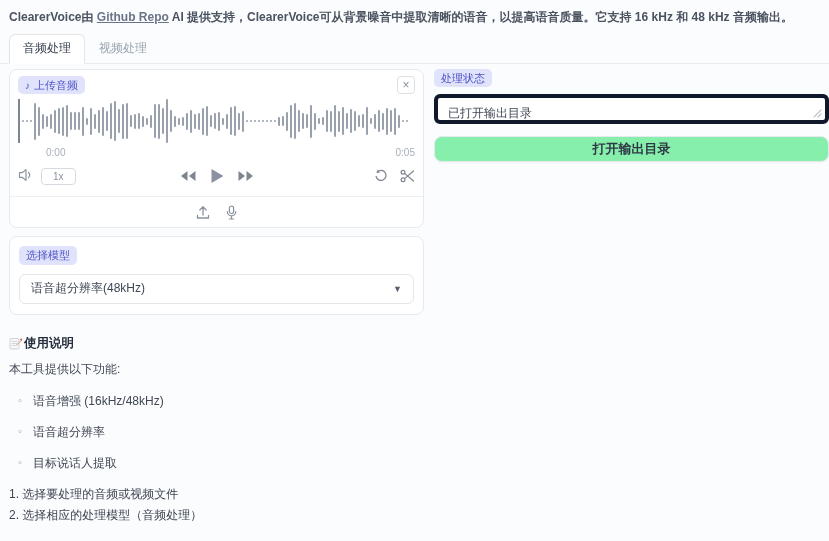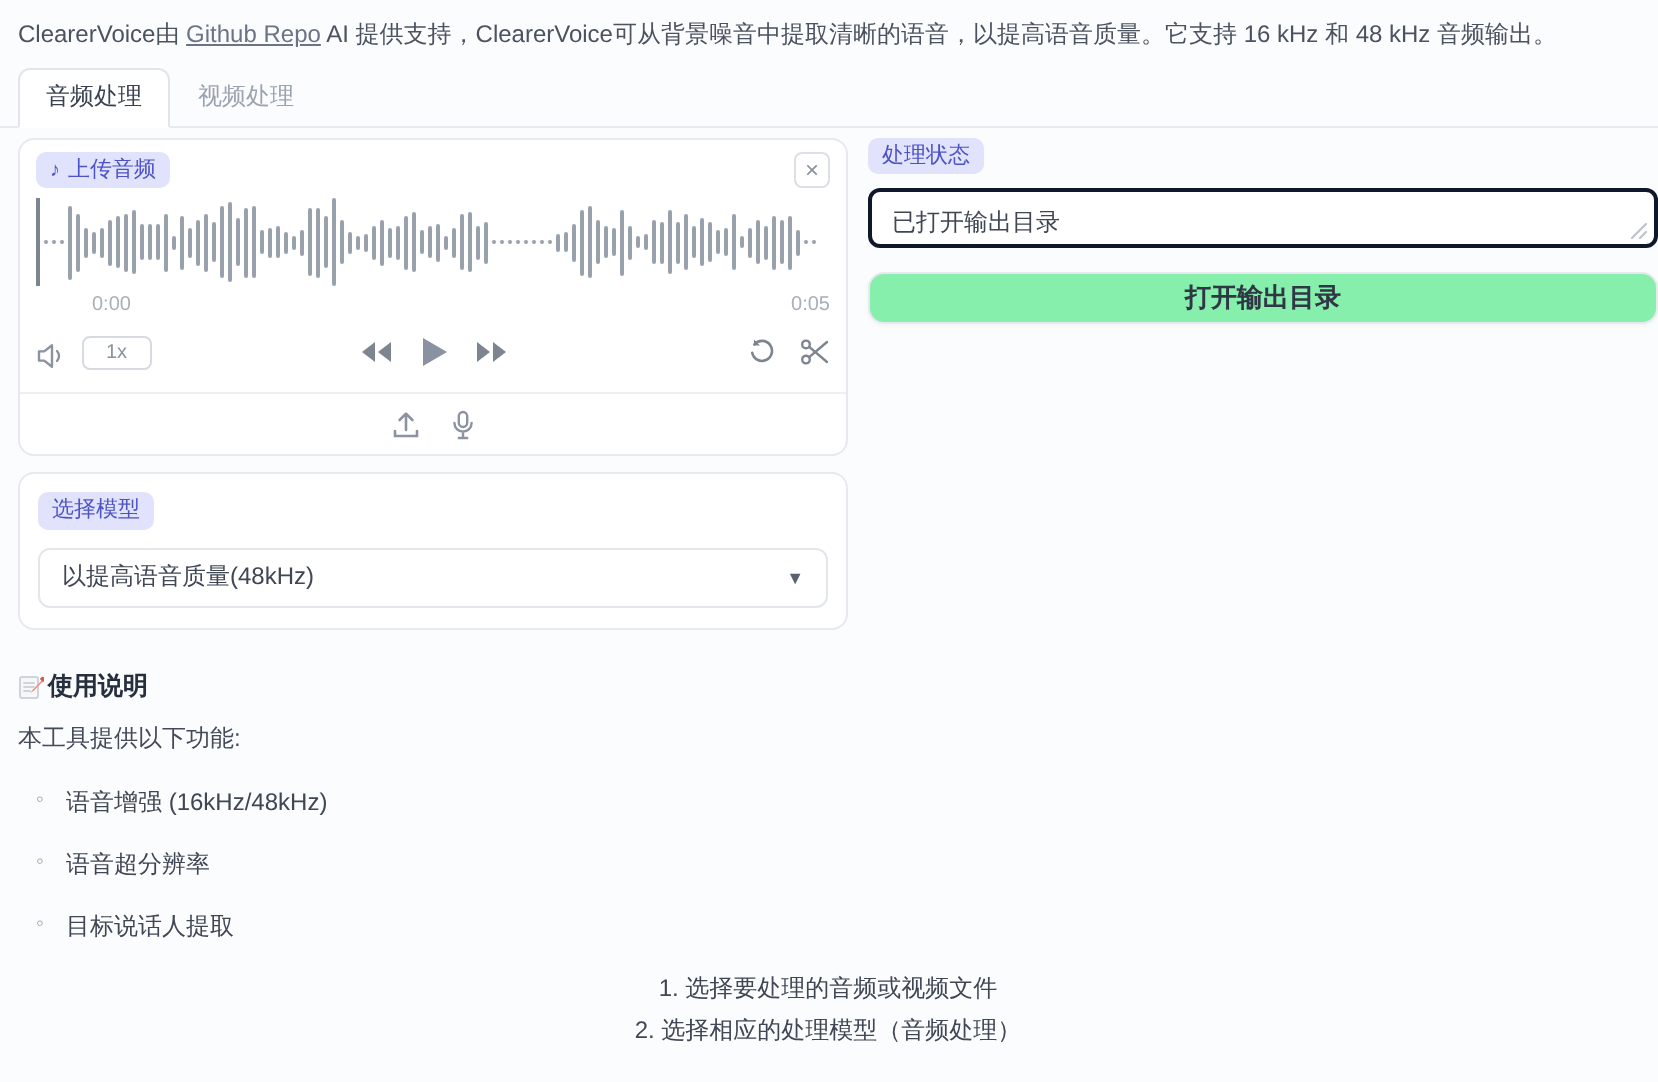--- a/index.html
+++ b/index.html
@@ -6,21 +6,21 @@
   html,body { width:829px; height:541px; overflow:hidden; }
   body {
     font-family:"Liberation Sans","DejaVu Sans",sans-serif;
     background:#fbfcfd;
     color:#3f4654;
     font-size:12px;
   }
   .page { width:829px; height:541px; position:relative; }
 
   
-  .intro { padding:9px 10px 0 9px; font-size:12px; color:#4b5260; line-height:1.35; }
+  .intro { padding:9px 10px 0 9px; font-size:12px; color:#4b5260; line-height:1.35;font-weight:bold; }
   .repo-link { color:#6b7486; text-decoration:underline; cursor:pointer; }
 
   
   .tabbar { display:flex; margin-top:9px; padding:0 9px; border-bottom:1px solid #e8eaee; }
   .tab { padding:5px 13px 6px; font-size:12px; color:#9aa3b0; cursor:pointer;
          border:1px solid transparent; border-bottom:none; border-radius:6px 6px 0 0; margin-bottom:-1px; }
   .tab.active { background:#fff; color:#3a4150; border-color:#e3e5e9; border-bottom:1px solid #fff; }
 
   
   .content { display:flex; gap:10px; padding:5px 0 0 9px; align-items:flex-start; }
@@ -36,21 +36,21 @@
   
   .audio-card { padding:6px 8px 0; }
   .audio-top { display:flex; justify-content:space-between; align-items:flex-start; }
   .close-btn { width:18px; height:18px; border:1px solid #dcdfe5; border-radius:4px; background:#fff;
                color:#8b93a0; font-size:12px; line-height:15px; text-align:center; cursor:pointer; padding:0; }
   .waveform { height:48px; display:flex; align-items:center; margin-top:3px; overflow:hidden; }
   .wcursor { width:2px; height:44px; background:#7d8591; flex:none; margin-right:2px; }
   .wbar { width:2px; margin-right:2px; background:#99a1ad; border-radius:1px; flex:none; }
   .time-row { display:flex; justify-content:space-between; font-size:10px; color:#a8afba; margin-top:2px;padding-left:28px; }
   .controls-row { display:flex; align-items:center; margin-top:7px; height:22px; position:relative; }
-  .left-controls { display:flex; align-items:flex-end; gap:7px; }
+  .left-controls { display:flex; align-items:flex-start; gap:7px; }
   .speed-btn { border:1px solid #d7dbe1; border-radius:4px; background:#fff; color:#8b93a0;
                font-size:10px; padding:1px 11px; height:17px; cursor:pointer; }
   .center-controls { position:absolute; left:50%; transform:translateX(-50%);
                      display:flex; align-items:center; gap:13px; }
   .right-controls { margin-left:auto; display:flex; align-items:center; gap:12px; }
   .icon-btn { background:none; border:none; padding:0; cursor:pointer; display:flex; align-items:center; }
   .audio-footer { margin:9px -8px 0; border-top:1px solid #edeff3; height:31px;
                   display:flex; justify-content:center; align-items:center; gap:16px; }
 
   
@@ -61,34 +61,34 @@
   .dd-arrow { color:#5a6270; font-size:9px; }
 
   
   .big-btn { width:100%; background:#86efac; border:1px solid #e7e9ee; border-radius:8px; height:24px;
              font-family:inherit; font-size:13px; font-weight:bold; color:#2f3745; cursor:pointer;
              box-shadow:0 1px 2px rgba(0,0,0,0.04); }
   .col-left .big-btn { margin-top:1px; }
 
   
   .status-block { }
-  .textbox { margin-top:7px; background:#fff; border:2px solid #0f172a; border-radius:6px; height:30px;
+  .textbox { margin-top:7px; background:#fff; border:4px solid #0f172a; border-radius:6px; height:30px;
              padding:7px 10px; font-size:12px; color:#3f4654; position:relative; }
   .resize-handle { position:absolute; right:3px; bottom:2px; }
   .col-right .big-btn { margin-top:12px; height:26px; }
 
   
   .docs { padding:16px 10px 0 9px; font-size:12px; color:#3f4654; }
   .doc-heading { display:flex; align-items:center; gap:2px; font-weight:bold; color:#262f3d;
                  font-size:12.5px; margin:4px 0 9px; }
   .doc-intro { margin:4px 0 8px; color:#434a58; }
   ul.dotlist { list-style:none; margin:0 0 2px; }
   ul.dotlist li { position:relative; padding-left:24px; margin:16px 0; line-height:1.25; }
   ul.dotlist li::before { content:"\25E6"; position:absolute; left:9px; top:0; color:#9aa2ae; font-size:11px; }
-  .steps div { margin:6px 0; line-height:1.25;text-align:center; }
+  .steps div { margin:6px 0; line-height:1.25; }
 
   svg { display:block; }
 </style>
 </head>
 <body>
 
 <div class="page">
 
   <p class="intro"><span>ClearerVoice由 </span><a class="repo-link">Github Repo</a><span> AI 提供支持，ClearerVoice可从背景噪音中提取清晰的语音，以提高语音质量。它支持 16 kHz 和 48 kHz 音频输出。</span></p>
 
@@ -277,21 +277,21 @@
               <rect x="3.4" y="1" width="4.2" height="7.5" rx="2.1" fill="none" stroke="#8b93a0" stroke-width="1.2"></rect>
               <path d="M1.2 6.5a4.3 4.3 0 0 0 8.6 0M5.5 11v3M3.4 14h4.2" fill="none" stroke="#8b93a0" stroke-width="1.2" stroke-linecap="round"></path>
             </svg>
           </button>
         </div>
       </div>
 
       <div class="card model-card">
         <span class="badge">选择模型</span>
         <div class="dropdown">
-          <span>以提高语音质量(48kHz)</span>
+          <span>语音超分辨率(48kHz)</span>
           <span class="dd-arrow">▼</span>
         </div>
       </div>
 
     </div>
 
     <div class="col-right">
       <div class="status-block">
         <span class="badge">处理状态</span>
         <div class="textbox">

